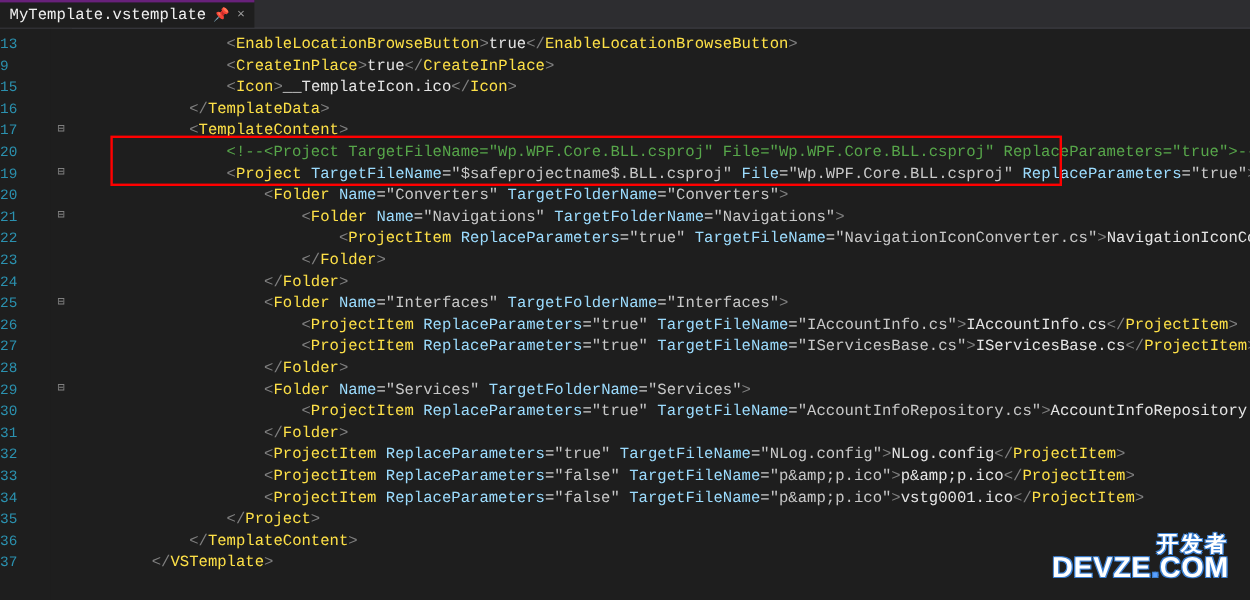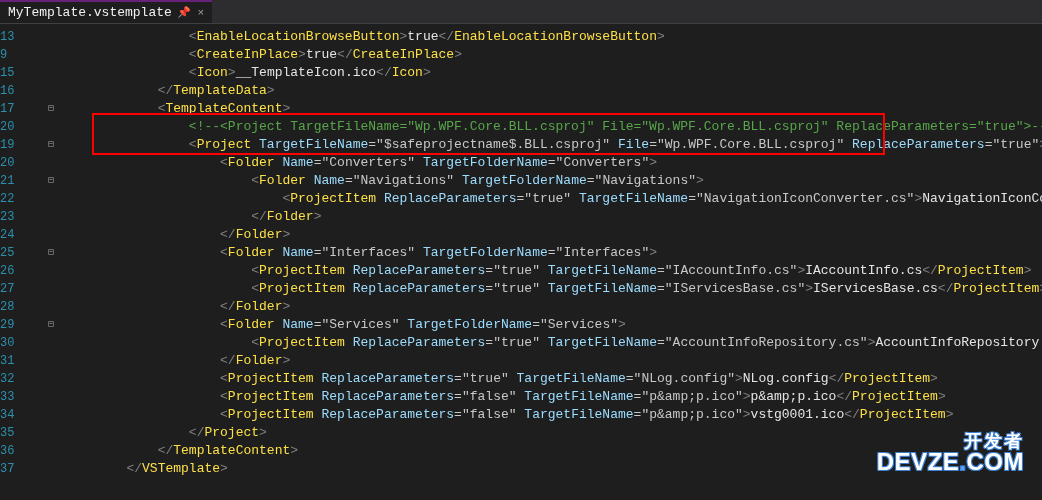--- a/index.html
+++ b/index.html
@@ -77,21 +77,21 @@
   border: 2px solid red;
   pointer-events: none;
   left: 92px;
   top: 113px;
   width: 793px;
   height: 42px;
 }
 .watermark {
   position: absolute;
   right: 18px;
-  bottom: 26px;
+  bottom: 14px;
   font-family: Arial, sans-serif;
   color: #fff;
   text-align: right;
   pointer-events: none;
   line-height: 1;
 }
 .wm-top {
   font-size: 18px;
   font-weight: bold;
   letter-spacing: 2px;

